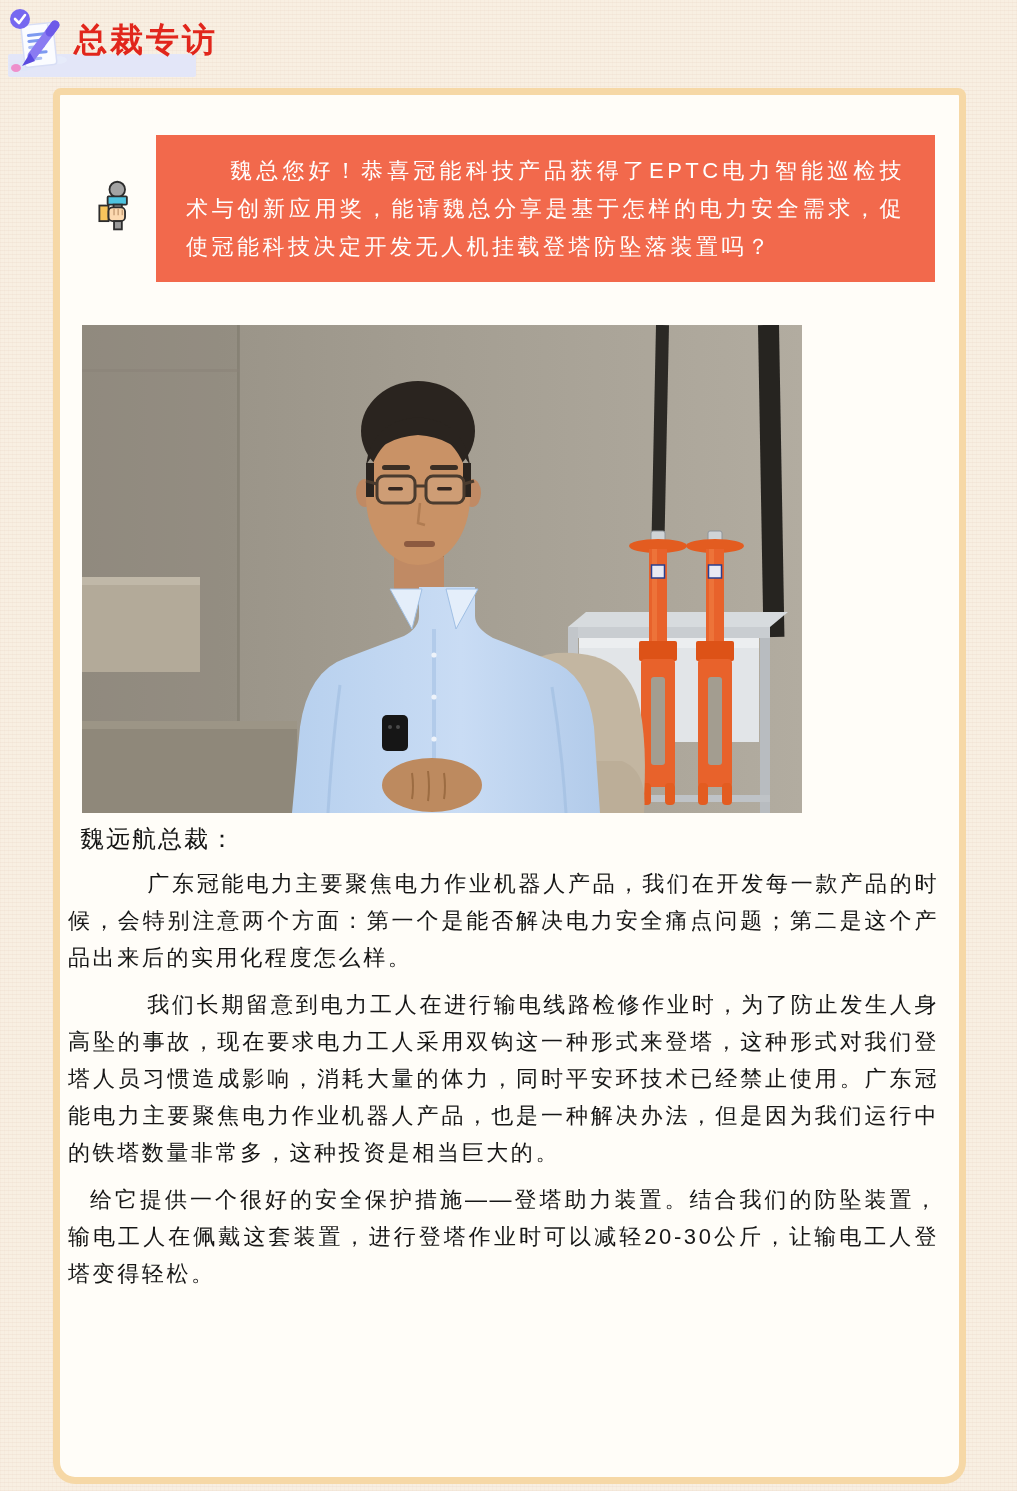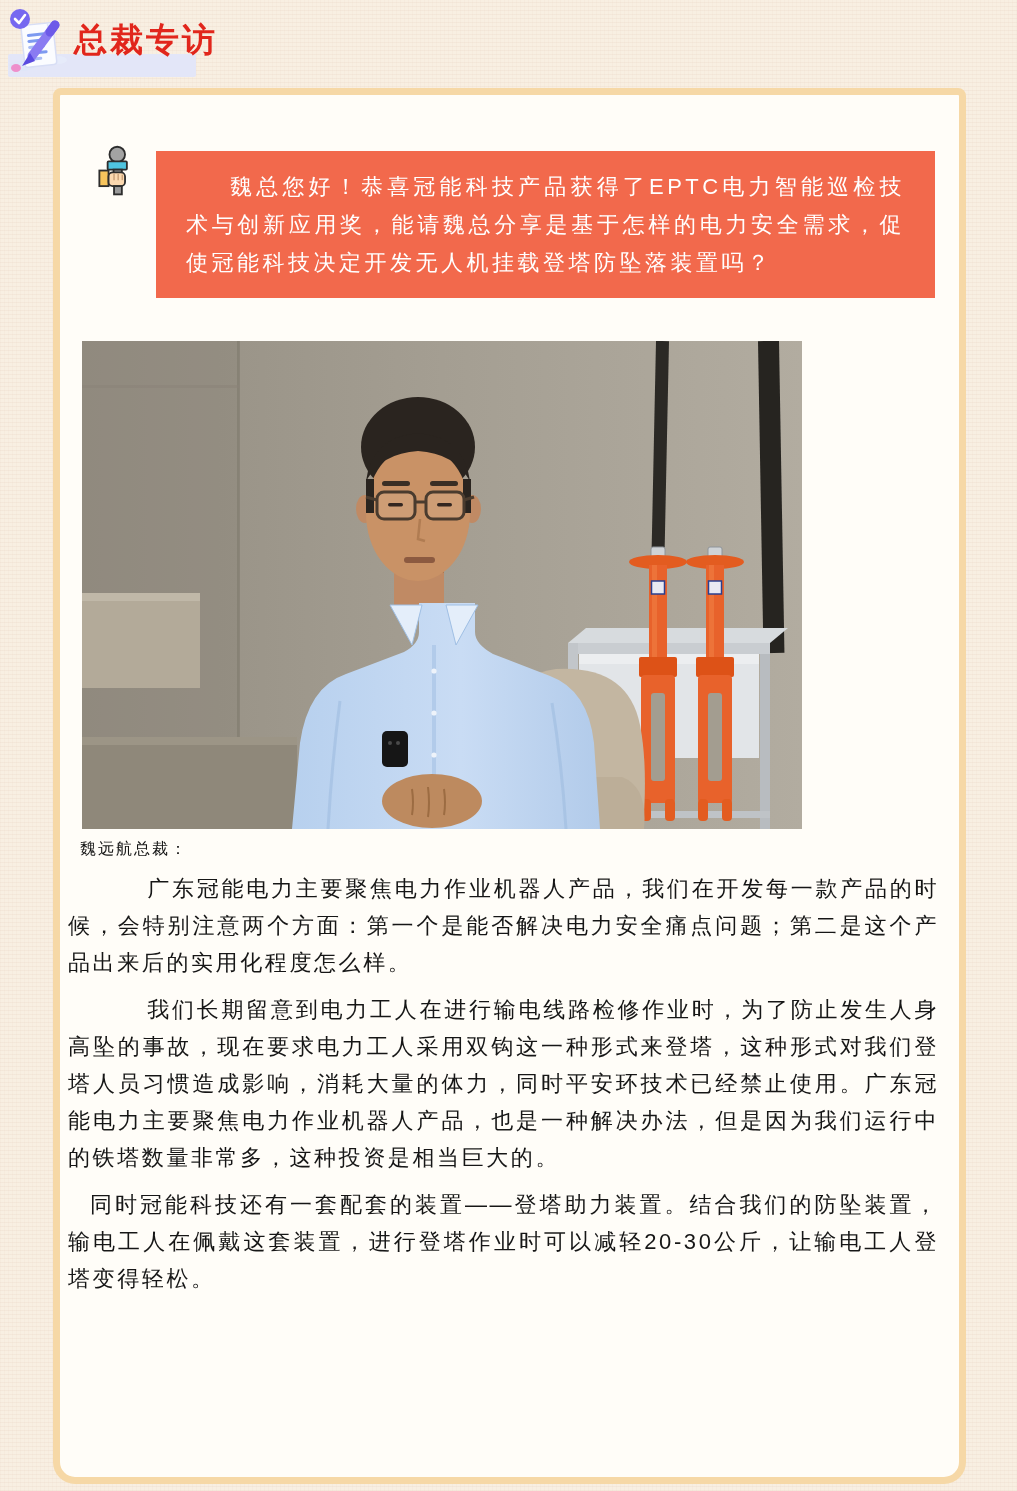--- a/index.html
+++ b/index.html
@@ -22,30 +22,30 @@
   .hdr-title{
     position:absolute; left:74px; top:22px;
     font-size:33px; font-weight:800; color:#e1261c; letter-spacing:3px; line-height:36px;
   }
   
   .card{
     position:absolute; left:53px; top:88px; width:913px; height:1396px;
     background:#fffdf8; border:7px solid #f6d8a6;
     border-radius:8px 8px 22px 22px;
   }
-  .q-row{ display:flex; align-items:flex-start; margin:56px 0 0 38px; }
+  .q-row{ display:flex; align-items:center; margin:40px 0 0 38px; }
   .mic-icon{ width:33px; height:52px; flex:0 0 auto; margin:-6px 25px 0 0; }
   .q-box{
     width:779px; min-height:147px; background:#f2694c; color:#ffffff;
     padding:17px 30px 14px 30px;
     font-size:22px; line-height:38px; letter-spacing:3.5px; text-align:justify;
   }
   .q-text{ text-indent:2em; }
   .photo{ display:block; width:720px; height:488px; margin:43px 0 0 22px; line-height:0; }
-  .speaker{ margin:10px 20px 0 20px; font-size:16px; color:#141414; letter-spacing:2px; }
+  .speaker{ margin:10px 20px 0 20px; font-size:24px; color:#141414; letter-spacing:2px; }
   .para{
     margin:10px 20px 0 8px; font-size:22px; color:#161616;
     line-height:37px; letter-spacing:2.6px; text-align:justify;
   }
   .ind-lg{ text-indent:3.6em; }
   .ind-sm{ text-indent:1em; }
 </style>
 </head>
 <body>
 
@@ -213,16 +213,16 @@
             <path d="M346,446 Q348,462 346,476"></path>
             <path d="M362,448 Q364,462 362,474"></path>
           </g>
         </g>
       </svg>
     </figure>
 
     <p class="speaker">魏远航总裁：</p>
     <p class="para ind-lg">广东冠能电力主要聚焦电力作业机器人产品，我们在开发每一款产品的时候，会特别注意两个方面：第一个是能否解决电力安全痛点问题；第二是这个产品出来后的实用化程度怎么样。</p>
     <p class="para ind-lg">我们长期留意到电力工人在进行输电线路检修作业时，为了防止发生人身高坠的事故，现在要求电力工人采用双钩这一种形式来登塔，这种形式对我们登塔人员习惯造成影响，消耗大量的体力，同时平安环技术已经禁止使用。广东冠能电力主要聚焦电力作业机器人产品，也是一种解决办法，但是因为我们运行中的铁塔数量非常多，这种投资是相当巨大的。</p>
-    <p class="para ind-sm">同时冠能科技还有一套配套的装置——登塔助力装置。结合我们的防坠装置，输电工人在佩戴这套装置，进行登塔作业时可以减轻20-30公斤，让输电工人登塔变得轻松。</p>
+    <p class="para ind-sm">给它提供一个很好的安全保护措施——登塔助力装置。结合我们的防坠装置，输电工人在佩戴这套装置，进行登塔作业时可以减轻20-30公斤，让输电工人登塔变得轻松。</p>
 
   </section>
 </div>
 
 </body></html>

